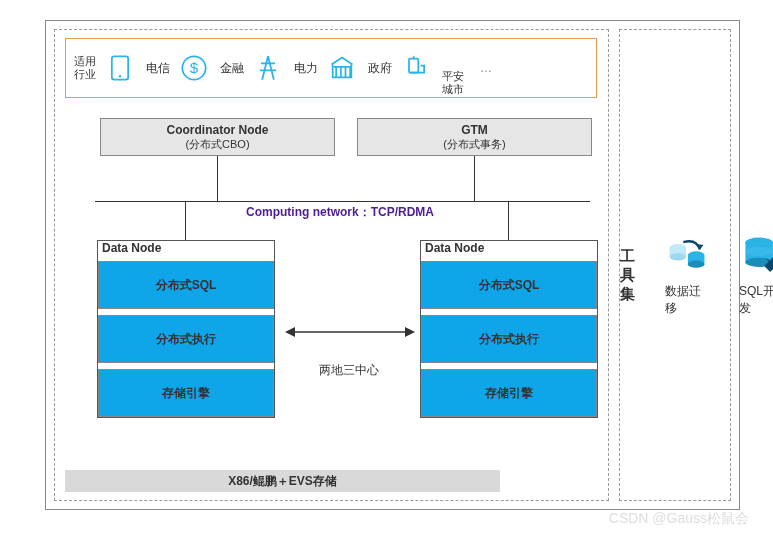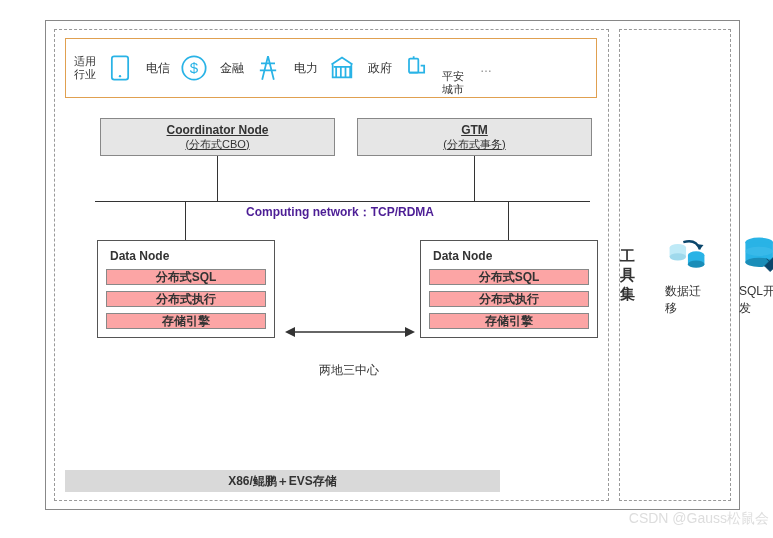--- a/index.html
+++ b/index.html
@@ -9,47 +9,47 @@
     .side-panel { position: absolute; left: 573px; top: 8px; width: 112px; height: 472px; border: 1px dashed #999; display: flex; flex-direction: row; align-items: center; padding-top: 20px; gap: 30px; }
 
     
     .industry { position: absolute; left: 10px; top: 8px; width: 532px; height: 60px; border: 1px solid #e0a050; display: flex; align-items: center; padding: 0 8px; gap: 10px; }
     .ind-text { font-size: 11px; line-height: 1.2; }
     .ind-item { display: flex; align-items: center; gap: 12px; }
     .ind-item .icon { width: 28px; height: 28px; color: #29b3e6; display:flex;align-items:center;justify-content:center; }
     .ind-label { font-size: 12px; }
 
     
-    .top-node { position: absolute; width: 235px; height: 38px; background: #e6e6e6; border: 1px solid #888; text-align: center; display:flex;flex-direction:column;justify-content:center; font-size:12px; font-weight:600;text-decoration:underline;}
+    .top-node { position: absolute; width: 235px; height: 38px; background: #e6e6e6; border: 1px solid #888; text-align: center; display:flex;flex-direction:column;justify-content:center; font-size:12px; font-weight:600;}
     .top-node .sub { font-weight: normal; font-size: 11px; }
     .coord { left: 45px; top: 88px; }
     .gtm { left: 302px; top: 88px; }
 
     
     .hline { position:absolute; height:1px; background:#333; }
     .vline { position:absolute; width:1px; background:#333; }
 
     .computing { position:absolute; left: 35px; top:174px; width:500px; text-align:center; color:#4c1d95; font-size:12px; font-weight:600; }
 
     
-    .data-node { position:absolute; width:178px; border:1px solid #555; padding:8px; }
+    .data-node { position:absolute; width:178px; border:1px solid #555; }
     .dn-left { left: 42px; top: 210px; }
     .dn-right { left: 365px; top: 210px; }
     .data-node .title { font-weight:bold; font-size:12px; margin-bottom:6px; padding-left:4px; }
-    .data-node .box { background:#fca5a5; border:1px solid #888; height:16px; display:flex;align-items:center;justify-content:center;font-size:12px; font-weight:600; margin-top:6px; }
+    .data-node .box { background:#0ea5e9; border:1px solid #888; height:48px; display:flex;align-items:center;justify-content:center;font-size:12px; font-weight:600; margin-top:6px; }
 
     .mid-text { position:absolute; left: 234px; top:270px; width:120px; text-align:center; font-size:12px; }
 
     .footer { position:absolute; left:10px; top:440px; width:435px; height:22px; background:#d9d9d9; text-align:center; line-height:22px; font-weight:600; font-size:12px; }
 
     .side-title { font-size:15px; font-weight:600; }
     .side-item { display:flex; flex-direction:column; align-items:center; gap:6px; }
     .side-item .icon { width:44px; height:44px; color:#29b3e6; }
 
-    .watermark { position:absolute; right:4px; bottom:10px; color:#ddd; font-size:14px; }
+    .watermark { position:absolute; right:24px; bottom:10px; color:#ddd; font-size:14px; }
 
     
     svg { width:100%; height:100%; display:block; }
     .arrow2 { position:absolute; left:230px; top:293px; }
     .arrow2 svg{ width:130px; height:18px; }
   </style>
 </head>
 <body>
 
 <div class="outer">

